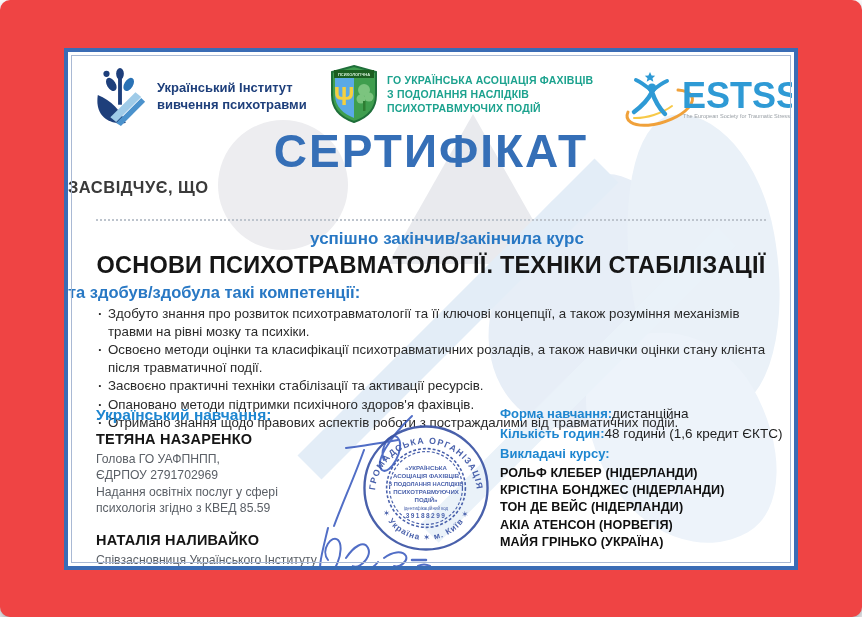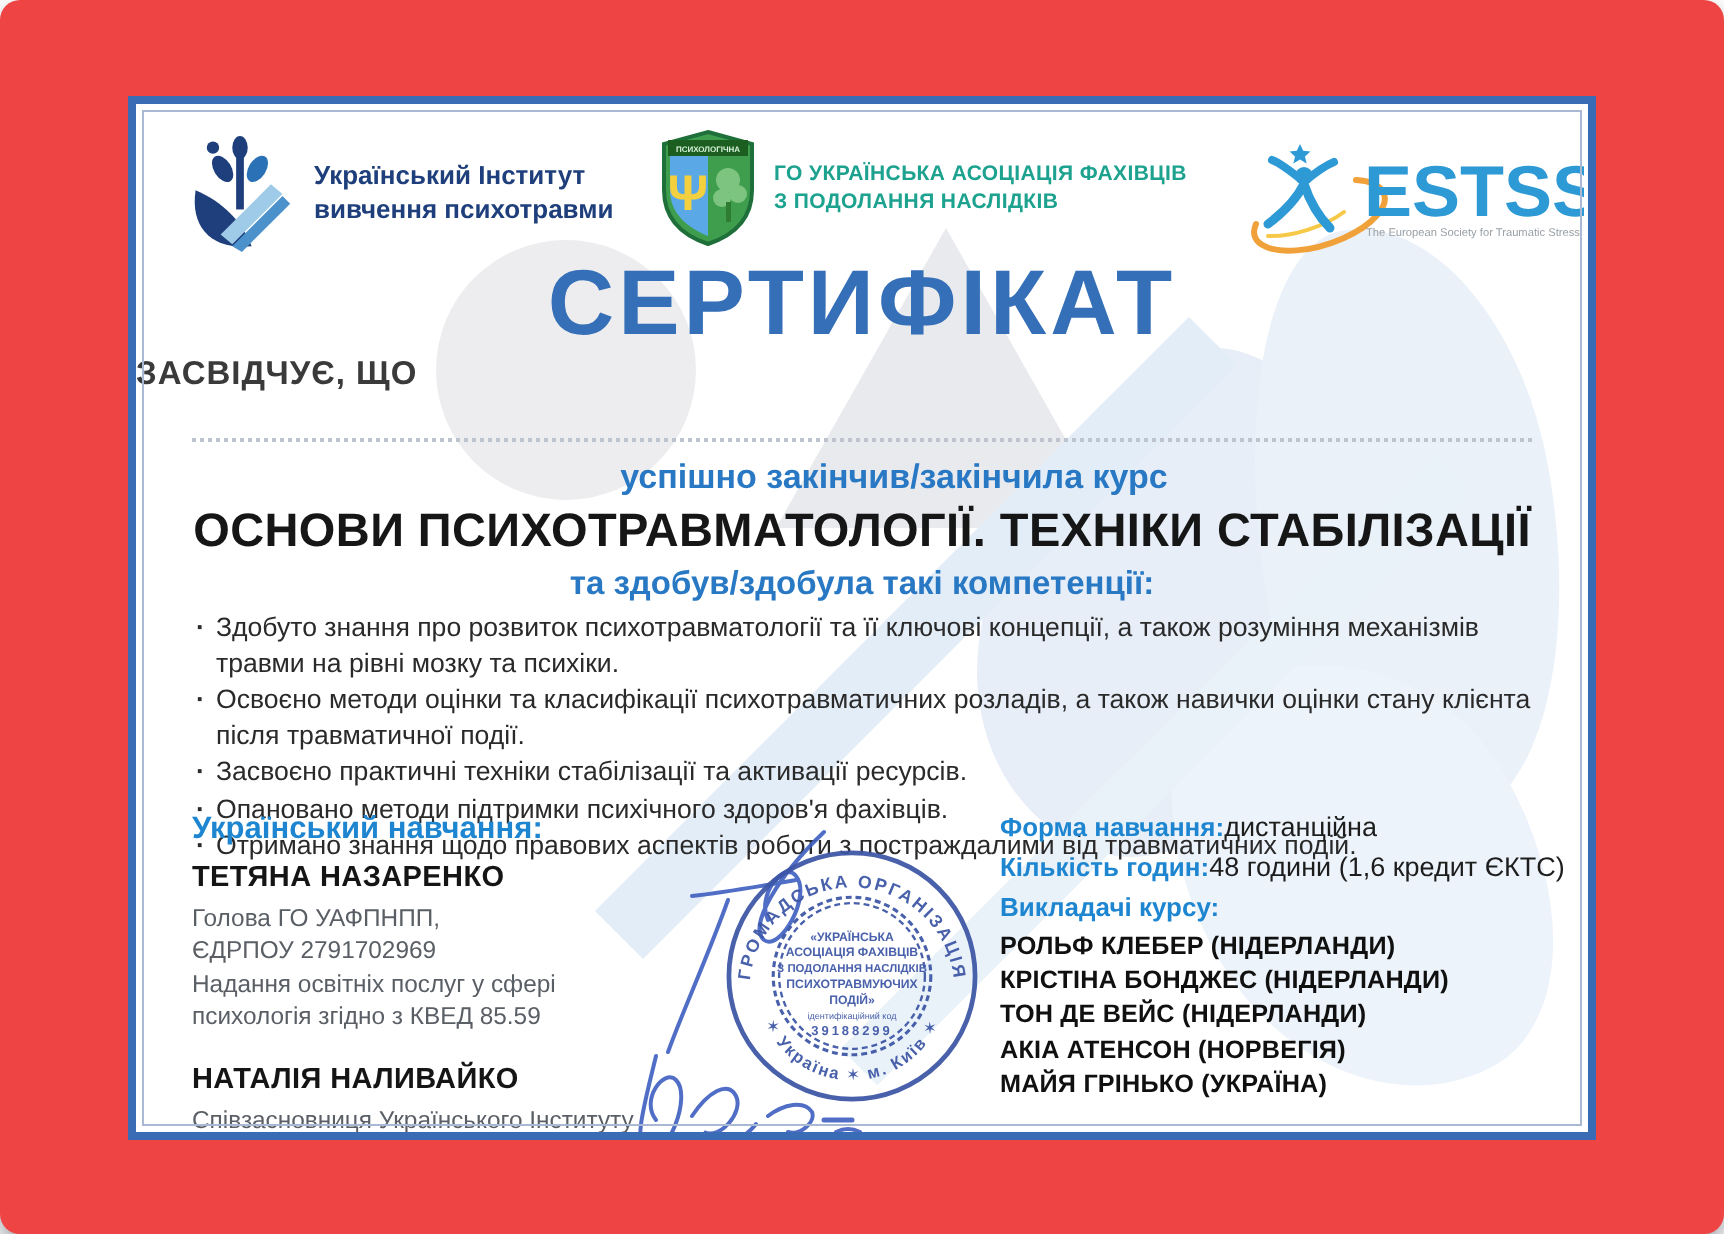--- a/index.html
+++ b/index.html
@@ -35,21 +35,21 @@
 
   .title{position:absolute;left:0;top:72px;width:100%;text-align:center;color:#356fb7;
          font-size:46px;font-weight:800;letter-spacing:2px;}
   .subtitle{position:absolute;left:0;top:126px;width:100%;color:#3a3a3a;
             font-size:16.5px;font-weight:bold;letter-spacing:.5px;}
   .name-line{position:absolute;left:28px;right:28px;top:167px;border-top:2px dotted #bdc4cd;}
   .intro{position:absolute;left:16px;top:177px;width:100%;text-align:center;color:#2878c4;
          font-size:17px;font-weight:bold;}
   .course{position:absolute;left:0;top:200px;width:100%;text-align:center;color:#161616;
           font-size:23.5px;font-weight:800;letter-spacing:.2px;}
-  .comp-intro{position:absolute;left:0;top:231px;width:100%;text-align:center;color:#2878c4;
+  .comp-intro{position:absolute;left:0;top:231px;width:100%;color:#2878c4;
               font-size:16.5px;font-weight:bold;}
   .bullets{position:absolute;left:30px;top:253px;width:688px;color:#2a2a2a;font-size:13.3px;line-height:1.32;}
   .bullet{display:flex;margin-bottom:1px;}
   .bullet .dot{width:10px;flex:none;font-weight:bold;}
 
   
   .org{position:absolute;left:28px;top:354px;width:262px;}
   .org-h{color:#1e86d0;font-size:15.5px;font-weight:bold;margin-bottom:7px;}
   .org-name{color:#151515;font-size:14.5px;font-weight:bold;margin-bottom:4px;letter-spacing:.2px;}
   .org-line{color:#5a5f66;font-size:12.2px;line-height:1.35;}
@@ -106,20 +106,21 @@
           <text x="24" y="11" text-anchor="middle" font-size="4" fill="#d7f2da" font-weight="bold">ПСИХОЛОГІЧНА</text>
           <text x="14" y="40" text-anchor="middle" font-size="25" font-weight="bold" fill="#f4d03f">Ψ</text>
           <circle cx="34" cy="25" r="6" fill="#7cc47f"></circle>
           <circle cx="39" cy="32" r="4.5" fill="#7cc47f"></circle>
           <circle cx="31" cy="34" r="4.5" fill="#7cc47f"></circle>
           <rect x="33" y="36" width="2.5" height="10" fill="#2e7d32"></rect>
         </svg>
         <div class="txt">
           <div>ГО УКРАЇНСЬКА АСОЦІАЦІЯ ФАХІВЦІВ</div>
           <div>З ПОДОЛАННЯ НАСЛІДКІВ</div>
+          <div>ПСИХОТРАВМУЮЧИХ ПОДІЙ</div>
         </div>
       </div>
 
       <div class="hdr-group hdr-estss">
         <svg width="172" height="62" viewBox="0 0 172 62">
           <path d="M8,46 A34,15 -18 1 0 58,24" fill="none" stroke="#f0a13a" stroke-width="3" stroke-linecap="round"></path>
           <path d="M14,52 A30,12 -18 0 0 52,40" fill="none" stroke="#f7c948" stroke-width="2" stroke-linecap="round"></path>
           <path d="M30,6 l1.6,3.4 3.6,.4 -2.7,2.4 .8,3.5 -3.3-1.9 -3.3,1.9 .8-3.5 -2.7-2.4 3.6-.4 Z" fill="#2e9ad5"></path>
           <circle cx="32" cy="22" r="4.5" fill="#2e9ad5"></circle>
           <path d="M32,26 C28,34 22,40 14,46" fill="none" stroke="#2e9ad5" stroke-width="4.5" stroke-linecap="round"></path>

